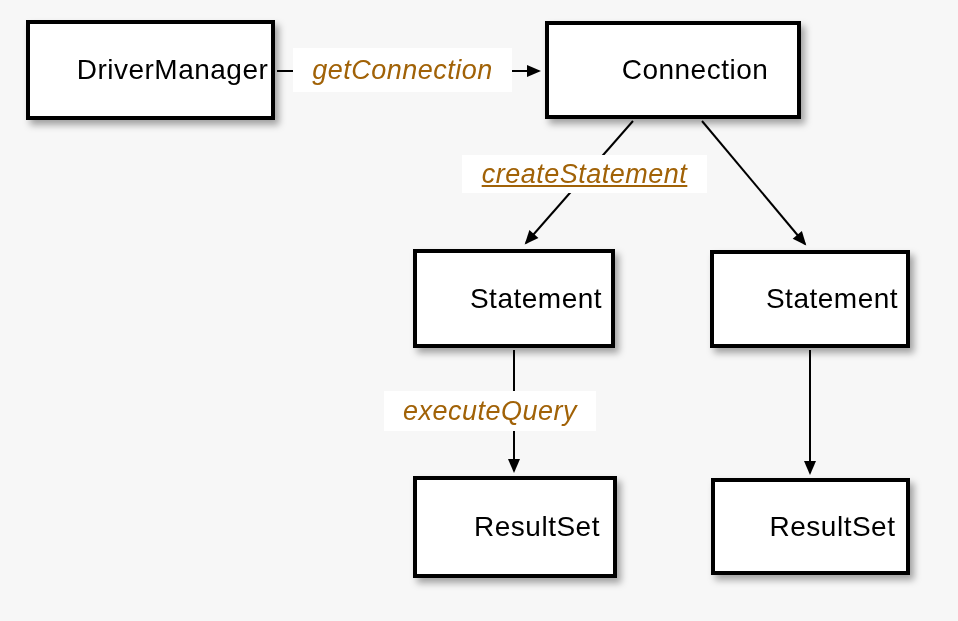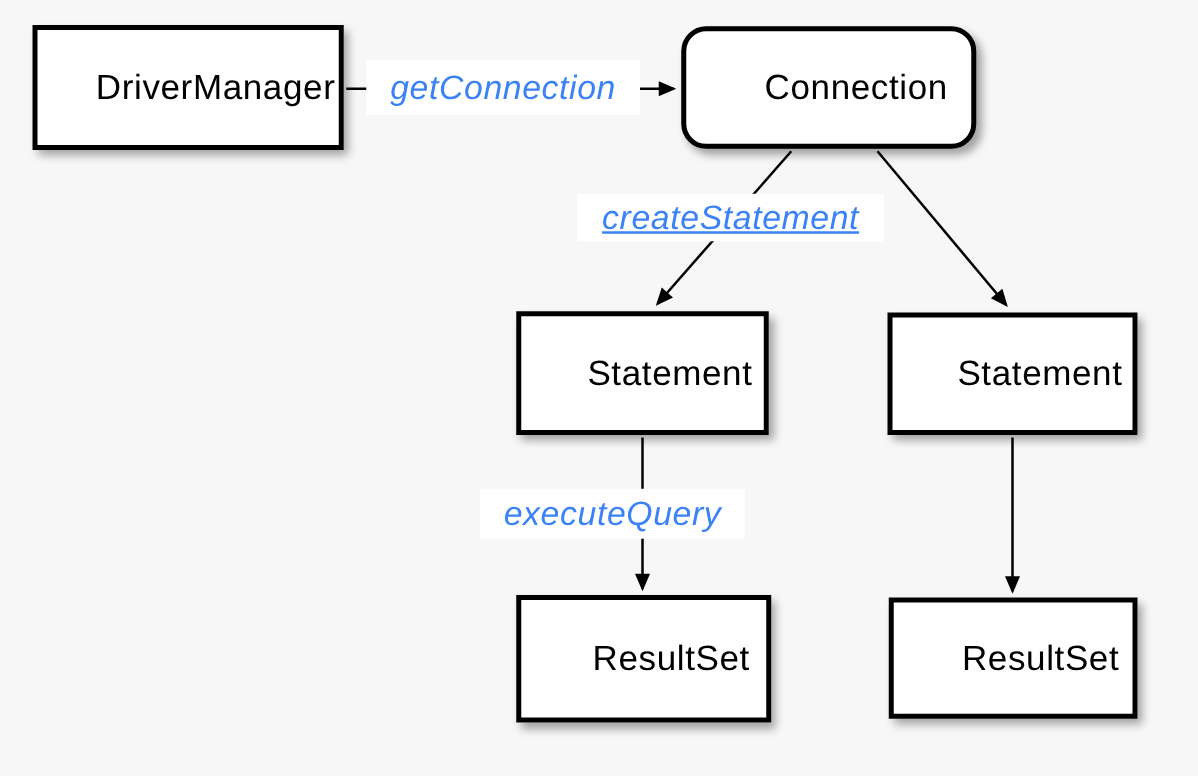--- a/index.html
+++ b/index.html
@@ -36,31 +36,31 @@
     display: flex;
     align-items: center;
     justify-content: center;
     font-size: 28px;
     color: #000000;
     letter-spacing: 0.5px;
     z-index: 2;
     padding-left: 44px;
   }
   .node-driver-manager { left: 26px;  top: 20px;  width: 249px; height: 100px; }
-  .node-connection     { left: 545px; top: 21px;  width: 236px; height: 98px; border-radius: 20px;  }
+  .node-connection     { left: 545px; top: 21px;  width: 256px; height: 98px;  }
   .node-statement-left { left: 413px; top: 249px; width: 202px; height: 99px;  }
   .node-statement-right{ left: 710px; top: 250px; width: 200px; height: 98px;  }
   .node-result-set-left { left: 413px; top: 476px; width: 204px; height: 102px; }
   .node-result-set-right{ left: 711px; top: 478px; width: 199px; height: 97px;  }
 
   .edge-label {
     position: absolute;
     box-sizing: border-box;
     background: #ffffff;
-    color: #3b82f6;
+    color: #a16207;
     font-style: italic;
     font-size: 27px;
     letter-spacing: 0.5px;
     display: flex;
     align-items: center;
     justify-content: center;
     z-index: 3;
   }
   .label-get-connection   { left: 293px; top: 48px;  width: 219px; height: 44px; }
   .label-create-statement { left: 462px; top: 155px; width: 245px; height: 38px; text-decoration: underline; }

